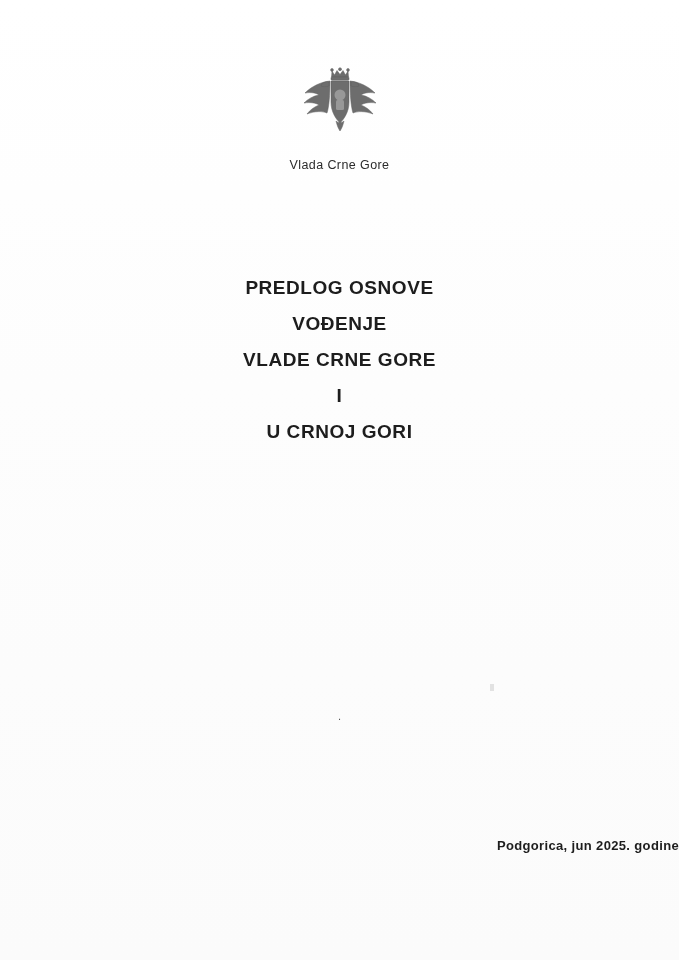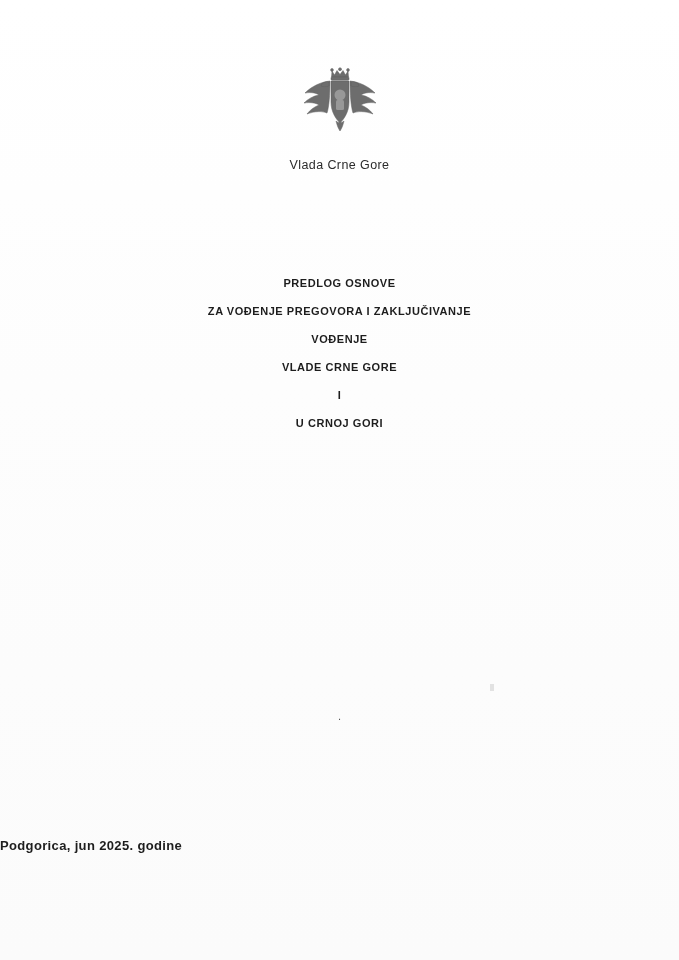--- a/index.html
+++ b/index.html
@@ -55,21 +55,21 @@
     font-family: "Liberation Sans", sans-serif;
   }
   .title-block {
     position: absolute;
     top: 278px;
     left: 0;
     right: 0;
     text-align: center;
   }
   .title-line {
-    font-size: 11px;
+    font-size: 19px;
     font-weight: bold;
     letter-spacing: 0.55px;
     color: #1d1d1d;
     line-height: 1;
     margin-bottom: 17px;
     white-space: nowrap;
   }
   .title-line:last-child {
     margin-bottom: 16px;
   }
@@ -89,21 +89,21 @@
     left: 490px;
     width: 4px;
     height: 7px;
     background: #e2e2e2;
   }
   .footer-block {
     position: absolute;
     top: 838px;
     left: 0;
     right: 0;
-    text-align: left;
+    text-align: right;
   }
   .footer-text {
     font-size: 13px;
     font-weight: bold;
     letter-spacing: 0.35px;
     color: #1d1d1d;
   }
 </style>
 </head>
 <body>
@@ -136,21 +136,20 @@
           <circle cx="44" cy="33" r="5.5"></circle>
           <rect x="40" y="38" width="8" height="10" rx="1.5"></rect>
         </g>
       </svg>
     </span>
     <div class="gov-name">Vlada Crne Gore</div>
   </div>
 
   <div class="title-block">
     <div class="title-line">PREDLOG OSNOVE</div>
-    <div class="title-line">ZA VOĐENJE PREGOVORA I ZAKLJUČIVANJE</div>
     <div class="title-line">VOĐENJE</div>
     <div class="title-line">VLADE CRNE GORE</div>
     <div class="title-line">I</div>
     <div class="title-line">U CRNOJ GORI</div>
   </div>
 
   <div class="faint-mark"></div>
   <div class="mid-dot">.</div>
 
   <div class="footer-block">

